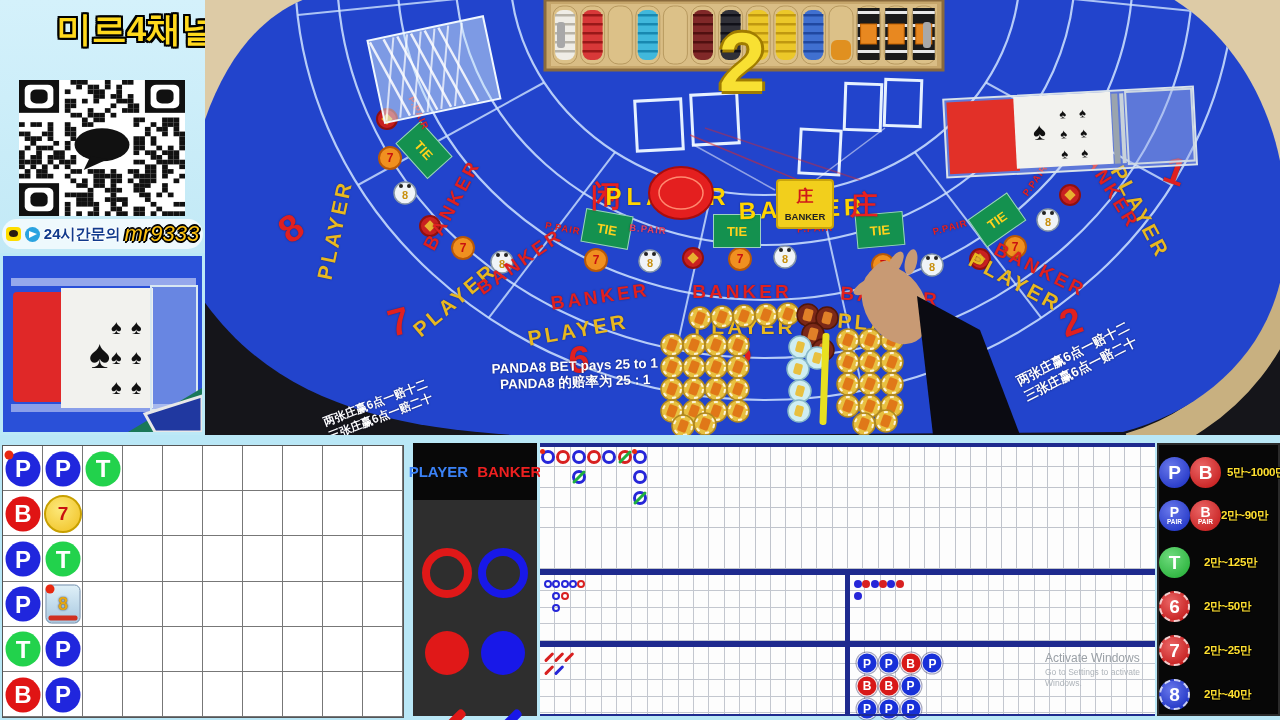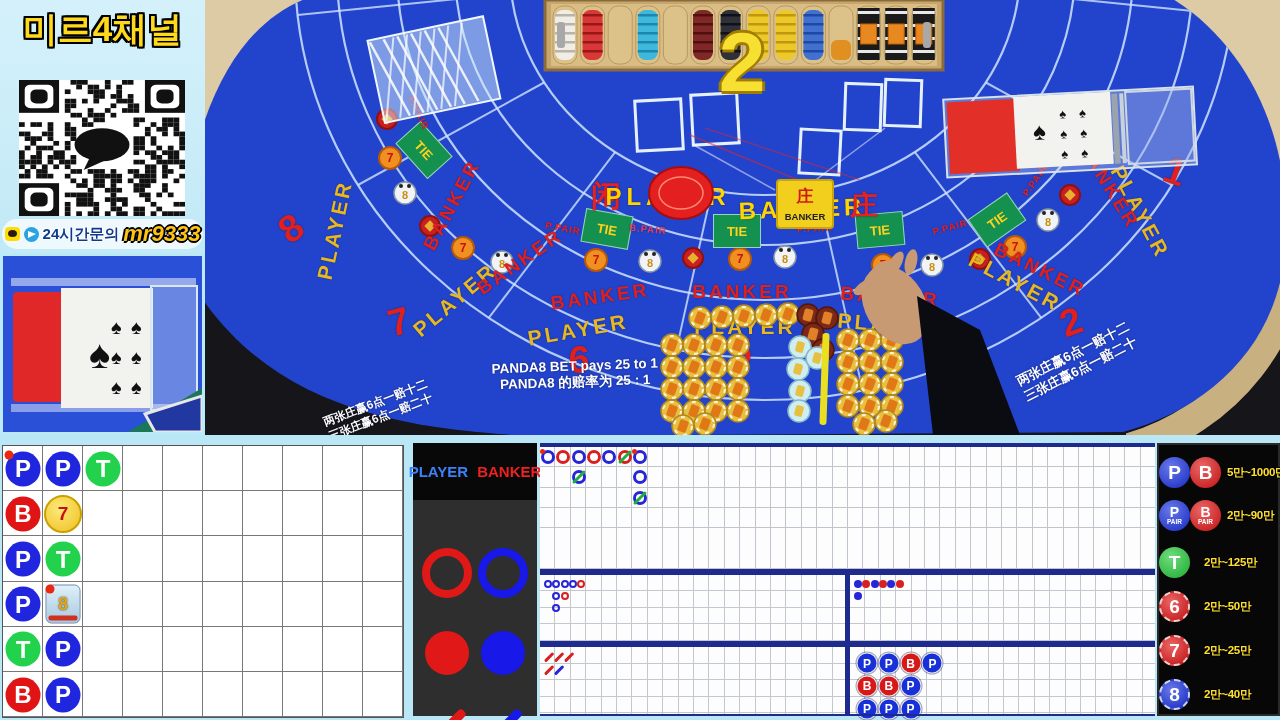--- a/index.html
+++ b/index.html
@@ -2,33 +2,33 @@
 <html><head>
 <meta charset="utf-8">
 <style>
   html,body{margin:0;padding:0;background:#000;}
   #app{position:relative;width:1280px;height:720px;overflow:hidden;
        font-family:"Liberation Sans","DejaVu Sans",sans-serif;background:#111;}
   .abs{position:absolute;}
   
   #sidebar-top{left:0;top:0;width:205px;height:253px;background:linear-gradient(180deg,#d4f1fb,#c2e9f6);}
   .sb-title{left:0;top:6px;width:205px;text-align:center;font-size:35px;font-weight:bold;color:#ffd91c;
-    text-shadow:-2px 0 #000,2px 0 #000,0 -2px #000,0 2px #000,-2px -2px #000,2px 2px #000,-2px 2px #000,2px -2px #000;}
+    text-shadow:-2px 0 #000,2px 0 #000,0 -2px #000,0 2px #000,-2px -2px #000,2px 2px #000,-2px 2px #000,2px -2px #000;padding-left:34px;}
   .sb-sub{left:0;top:49px;width:205px;text-align:center;font-size:24px;font-weight:bold;color:#fff;
     text-shadow:-2px 0 #000,2px 0 #000,0 -2px #000,0 2px #000,-1px -1px #000,1px 1px #000,-1px 1px #000,1px -1px #000;}
   #qr{left:19px;top:80px;}
   #contact{left:2px;top:219px;width:201px;height:30px;background:rgba(255,255,255,.72);border-radius:15px;
     display:flex;align-items:center;justify-content:center;gap:4px;}
   .kakao{width:15px;height:14px;background:#ffdd00;border-radius:4px;position:relative;}
   .kakao:after{content:"";position:absolute;left:3px;top:3px;width:9px;height:7px;background:#2a1a10;border-radius:50%;}
   .tg{width:15px;height:15px;background:#2ba3e0;border-radius:50%;position:relative;}
   .tg:after{content:"";position:absolute;left:4px;top:4px;width:0;height:0;border-left:8px solid #fff;border-top:3px solid transparent;border-bottom:4px solid transparent;}
   .c-prefix{font-size:15px;font-weight:bold;color:#123a8c;
     text-shadow:-1px 0 #fff,1px 0 #fff,0 -1px #fff,0 1px #fff;}
-  .c-id{font-size:22px;font-weight:bold;font-style:italic;color:#ffc413;
+  .c-id{font-size:22px;font-weight:normal;font-style:italic;color:#ffc413;
     text-shadow:-2px 0 #000,2px 0 #000,0 -2px #000,0 2px #000,-1px -1px #000,1px 1px #000;}
   #sidebar-inset{left:0;top:253px;width:205px;height:182px;background:#2a50d8;border:3px solid #bce9f7;box-sizing:border-box;}
   
   #table{left:205px;top:0;width:1075px;height:435px;background:#15151a;}
   #table-labels{left:0;top:0;width:1075px;height:435px;pointer-events:none;}
   .tlabel{position:absolute;transform:translate(-50%,-50%);white-space:nowrap;font-weight:bold;
     text-shadow:0 0 2px rgba(0,0,0,.4);}
   .tiebox{position:absolute;transform:translate(-50%,-50%);width:46px;height:32px;background:#14914f;
     border:1px solid rgba(230,245,255,.65);display:flex;align-items:center;justify-content:center;
     color:#ffd21c;font-weight:bold;font-size:13px;}
@@ -1002,20 +1002,24 @@
           <div class="scoin" style="left: 60.6px; top: 16px; width: 19px; height: 19px; background: rgb(216, 24, 24); position: absolute;">B</div>
           <div class="scoin" style="left: 82.4px; top: 16px; width: 19px; height: 19px; background: rgb(24, 48, 216); position: absolute;">P</div>
           <div class="scoin" style="left: 17px; top: 38.8px; width: 19px; height: 19px; background: rgb(216, 24, 24); position: absolute;">B</div>
           <div class="scoin" style="left: 38.8px; top: 38.8px; width: 19px; height: 19px; background: rgb(216, 24, 24); position: absolute;">B</div>
           <div class="scoin" style="left: 60.6px; top: 38.8px; width: 19px; height: 19px; background: rgb(24, 48, 216); position: absolute;">P</div>
           <div class="scoin" style="left: 17px; top: 61.6px; width: 19px; height: 19px; background: rgb(24, 48, 216); position: absolute;">P</div>
           <div class="scoin" style="left: 38.8px; top: 61.6px; width: 19px; height: 19px; background: rgb(24, 48, 216); position: absolute;">P</div>
           <div class="scoin" style="left: 60.6px; top: 61.6px; width: 19px; height: 19px; background: rgb(24, 48, 216); position: absolute;">P</div>
         </div>
       <div class="navy" style="left:0;top:271px;width:615px;height:2px"></div>
+      <div id="wmark" class="abs">
+        <div>Activate Windows</div>
+        <div class="w2">Go to Settings to activate Windows.</div>
+      </div>
     </div>
 
     <div id="limits" class="abs">
         <div class="lim-row" style="top: 6px; position: absolute;">
           <div class="lim-ic" style="width: 31px; height: 31px; background: radial-gradient(circle at 38% 32%, rgba(255, 255, 255, 0.35), rgba(0, 0, 0, 0.15)), rgb(24, 48, 224);">
             <div style="font-size: 19px;">P</div>
           </div>
           <div class="lim-ic" style="width: 31px; height: 31px; background: radial-gradient(circle at 38% 32%, rgba(255, 255, 255, 0.35), rgba(0, 0, 0, 0.15)), rgb(224, 20, 20);">
             <div style="font-size: 19px;">B</div>
           </div>
@@ -1023,21 +1027,21 @@
         </div>
         <div class="lim-row" style="top: 49px; position: absolute;">
           <div class="lim-ic" style="width: 31px; height: 31px; background: radial-gradient(circle at 38% 32%, rgba(255, 255, 255, 0.35), rgba(0, 0, 0, 0.15)), rgb(24, 48, 224);">
             <div style="font-size: 14px;">P</div>
             <div style="font-size: 6.5px;">PAIR</div>
           </div>
           <div class="lim-ic" style="width: 31px; height: 31px; background: radial-gradient(circle at 38% 32%, rgba(255, 255, 255, 0.35), rgba(0, 0, 0, 0.15)), rgb(224, 20, 20);">
             <div style="font-size: 14px;">B</div>
             <div style="font-size: 6.5px;">PAIR</div>
           </div>
-          <div class="lim-range" style="margin-left: 6px;">2만~90만</div>
+          <div class="lim-range" style="">2만~90만</div>
         </div>
         <div class="lim-row" style="top: 96px; position: absolute;">
           <div class="lim-ic" style="width: 31px; height: 31px; background: radial-gradient(circle at 38% 32%, rgba(255, 255, 255, 0.35), rgba(0, 0, 0, 0.15)), rgb(34, 200, 56);">
             <div style="font-size: 19px;">T</div>
           </div>
           <div class="lim-range" style="margin-left: 14px;">2만~125만</div>
         </div>
         <div class="lim-row" style="top: 140px; position: absolute;">
           <div class="lim-ic" style="width: 31px; height: 31px; background: radial-gradient(circle at 38% 32%, rgba(255, 255, 255, 0.35), rgba(0, 0, 0, 0.15)), rgb(224, 20, 20); border: 2px dashed rgba(255, 255, 255, 0.75); box-sizing: border-box;">
             <div style="font-size: 19px;">6</div>

